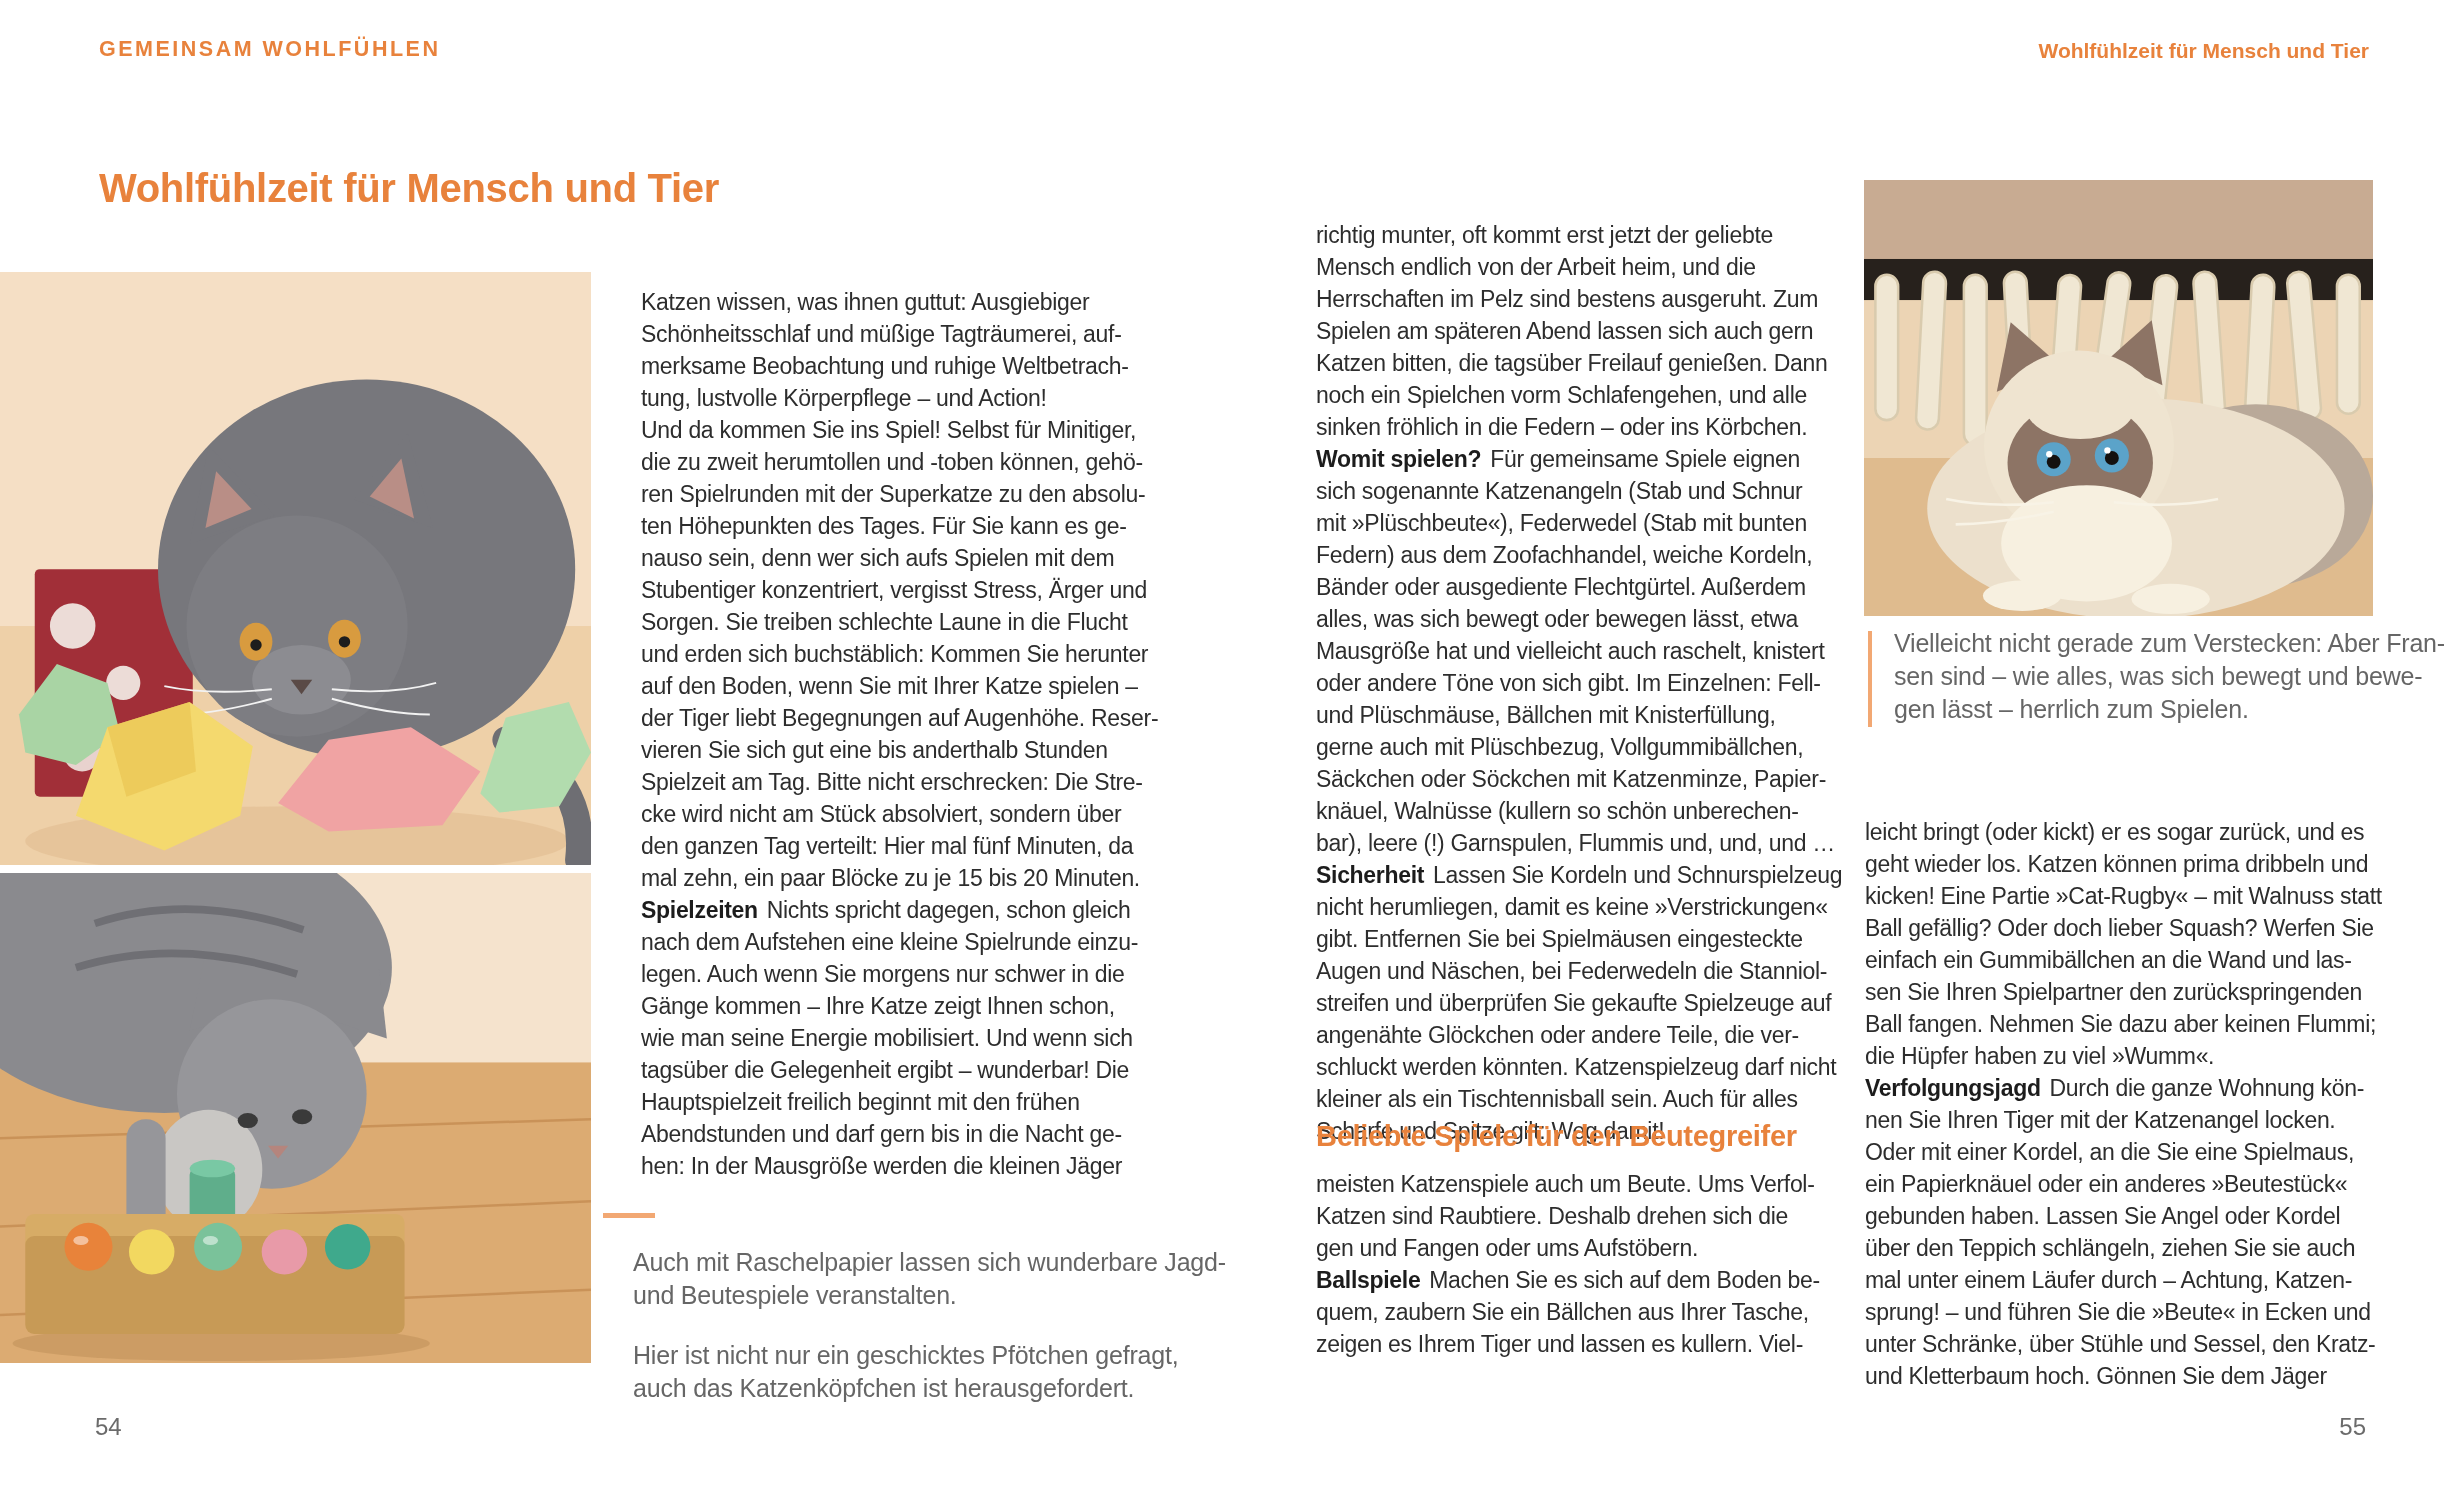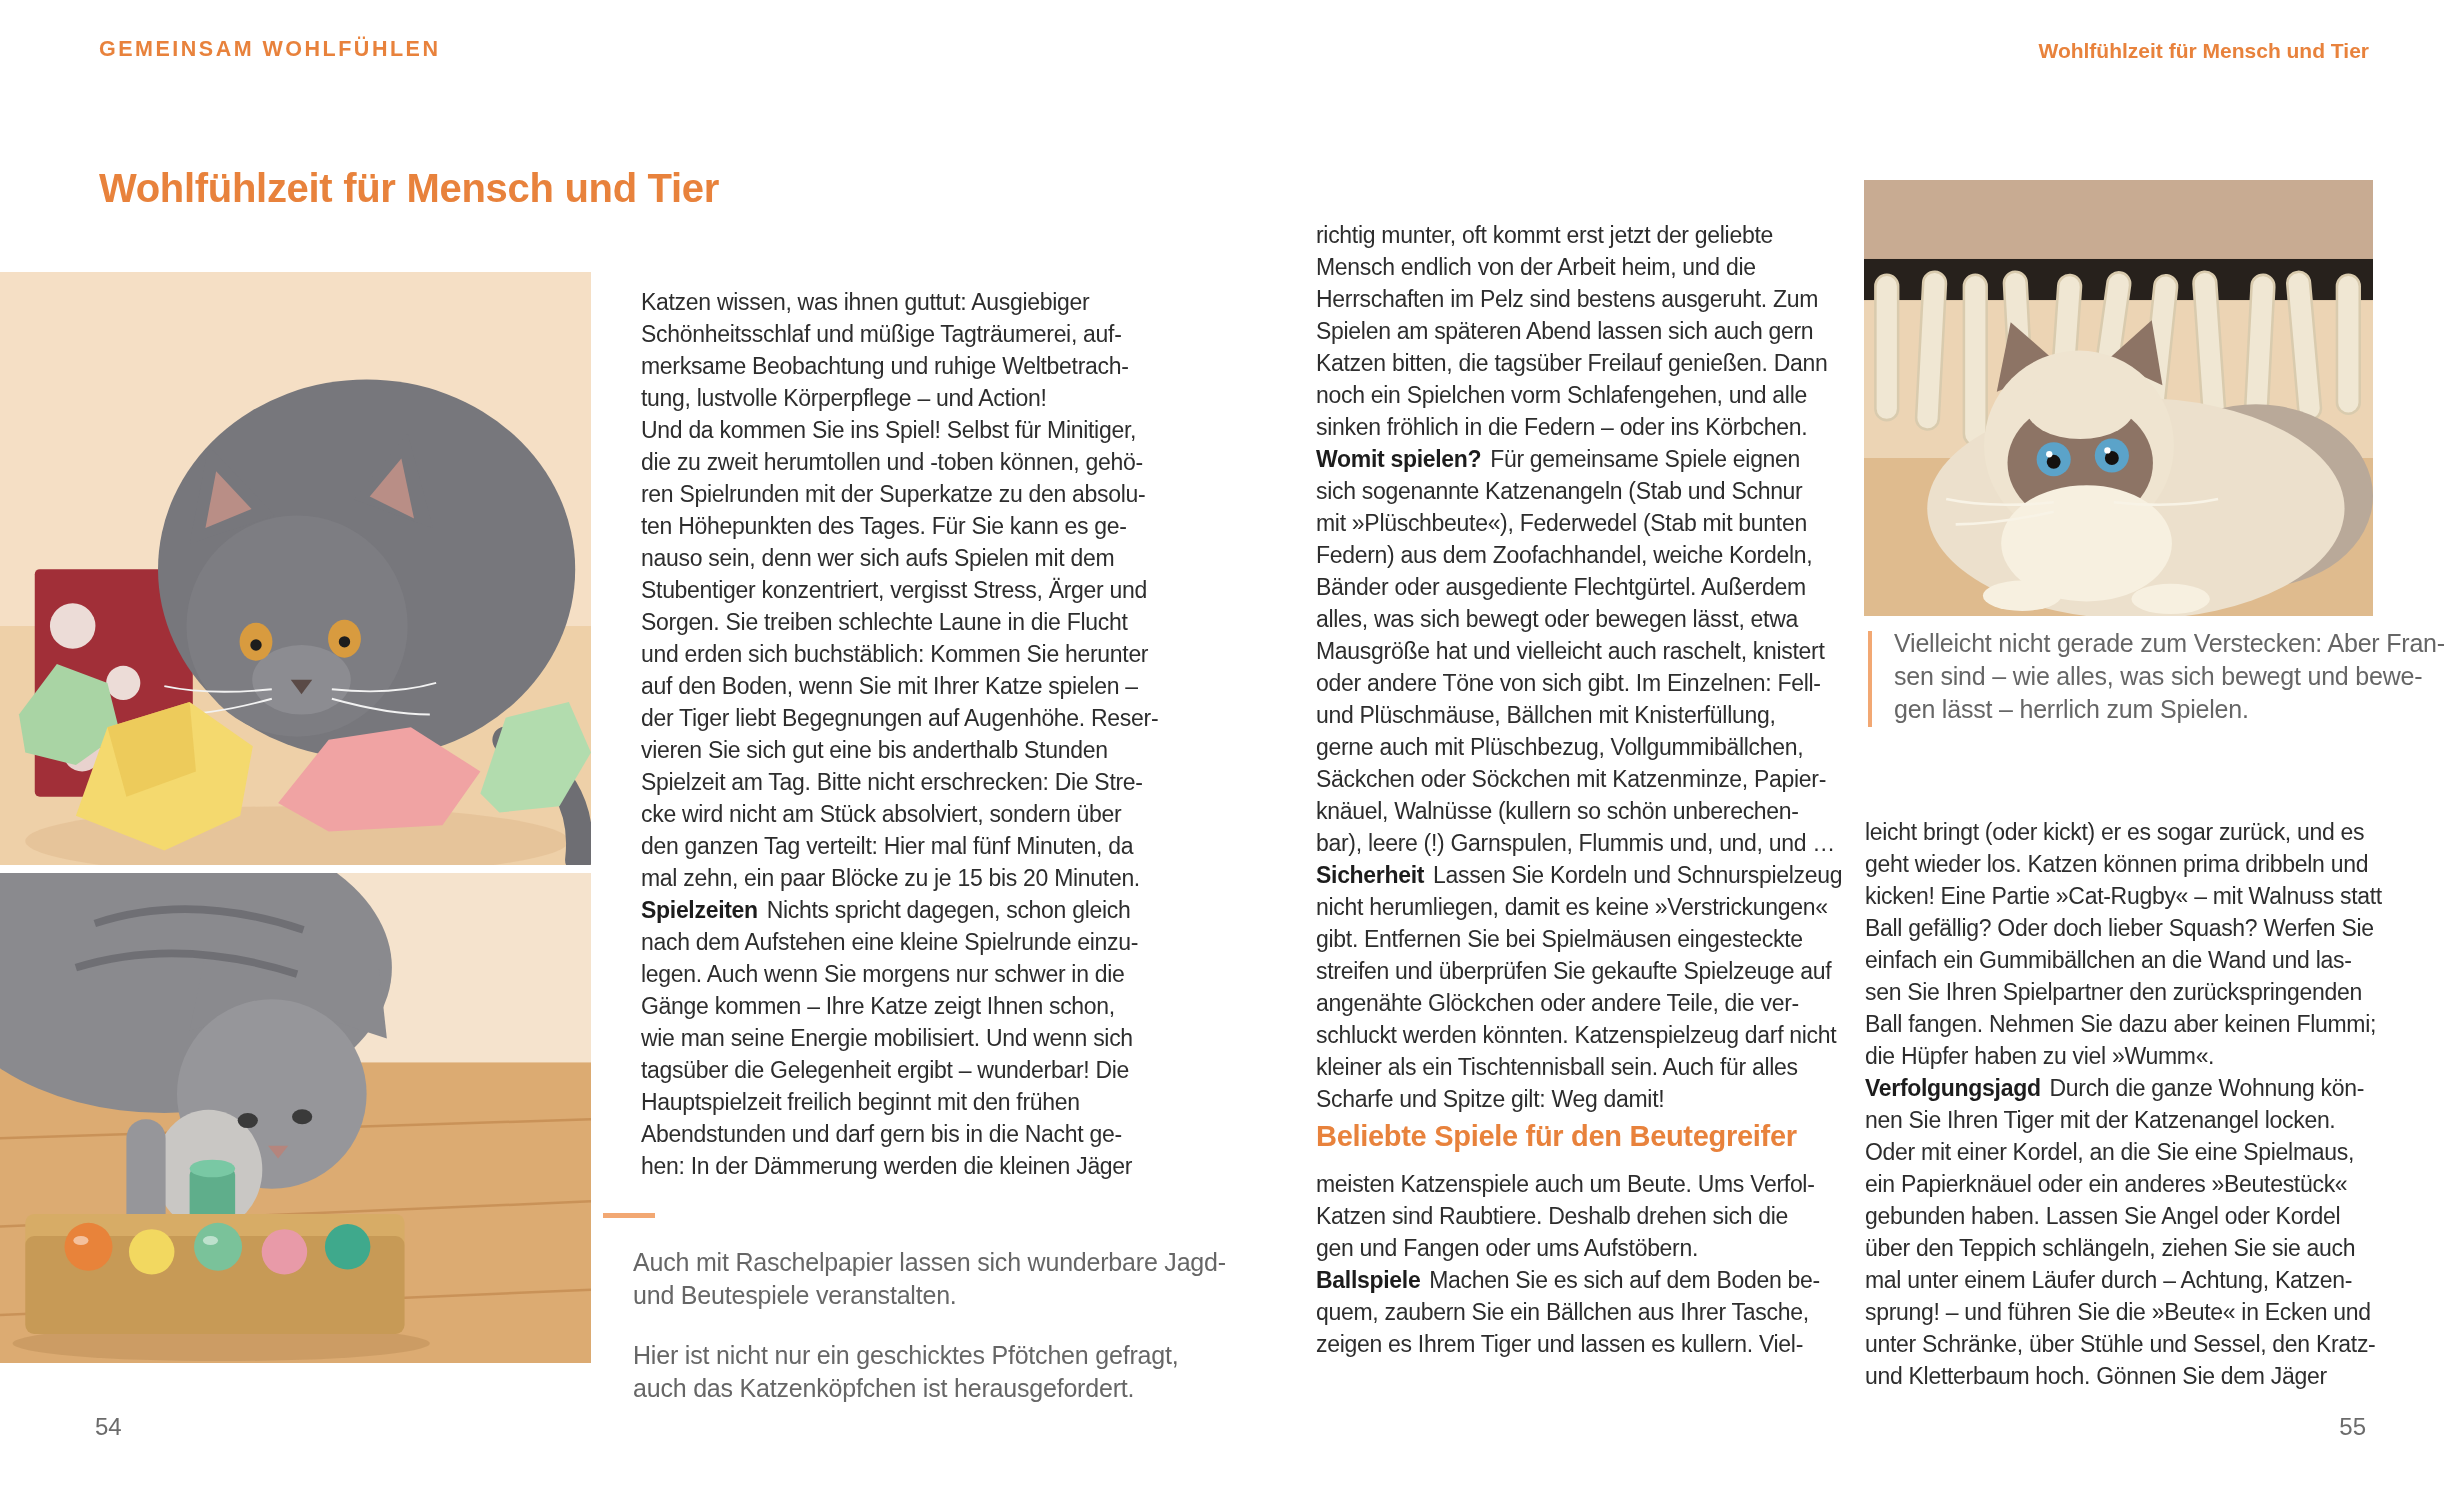--- a/index.html
+++ b/index.html
@@ -174,21 +174,21 @@
       <div class="ln">den ganzen Tag verteilt: Hier mal fünf Minuten, da</div>
       <div class="ln">mal zehn, ein paar Blöcke zu je 15 bis 20 Minuten.</div>
       <div class="ln"><b>Spielzeiten</b>Nichts spricht dagegen, schon gleich</div>
       <div class="ln">nach dem Aufstehen eine kleine Spielrunde einzu-</div>
       <div class="ln">legen. Auch wenn Sie morgens nur schwer in die</div>
       <div class="ln">Gänge kommen – Ihre Katze zeigt Ihnen schon,</div>
       <div class="ln">wie man seine Energie mobilisiert. Und wenn sich</div>
       <div class="ln">tagsüber die Gelegenheit ergibt – wunderbar! Die</div>
       <div class="ln">Hauptspielzeit freilich beginnt mit den frühen</div>
       <div class="ln">Abendstunden und darf gern bis in die Nacht ge-</div>
-      <div class="ln">hen: In der Dämmerung werden die kleinen Jäger</div>
+      <div class="ln">hen: In der Mausgröße werden die kleinen Jäger</div>
     </div>
 
   <div class="caption-dash"></div>
   <div class="caption" id="left-captions">
     <div>
         <div class="ln">Auch mit Raschelpapier lassen sich wunderbare Jagd-</div>
         <div class="ln">und Beutespiele veranstalten.</div>
       </div>
     <div class="gap"></div>
     <div>
@@ -218,20 +218,21 @@
       <div class="ln">Mausgröße hat und vielleicht auch raschelt, knistert</div>
       <div class="ln">oder andere Töne von sich gibt. Im Einzelnen: Fell-</div>
       <div class="ln">und Plüschmäuse, Bällchen mit Knisterfüllung,</div>
       <div class="ln">gerne auch mit Plüschbezug, Vollgummibällchen,</div>
       <div class="ln">Säckchen oder Söckchen mit Katzenminze, Papier-</div>
       <div class="ln">knäuel, Walnüsse (kullern so schön unberechen-</div>
       <div class="ln">bar), leere (!) Garnspulen, Flummis und, und, und …</div>
       <div class="ln"><b>Sicherheit</b>Lassen Sie Kordeln und Schnurspielzeug</div>
       <div class="ln">nicht herumliegen, damit es keine »Verstrickungen«</div>
       <div class="ln">gibt. Entfernen Sie bei Spielmäusen eingesteckte</div>
+      <div class="ln">Augen und Näschen, bei Federwedeln die Stanniol-</div>
       <div class="ln">streifen und überprüfen Sie gekaufte Spielzeuge auf</div>
       <div class="ln">angenähte Glöckchen oder andere Teile, die ver-</div>
       <div class="ln">schluckt werden könnten. Katzenspielzeug darf nicht</div>
       <div class="ln">kleiner als ein Tischtennisball sein. Auch für alles</div>
       <div class="ln">Scharfe und Spitze gilt: Weg damit!</div>
     </div>
   <div class="subhead">Beliebte Spiele für den Beutegreifer</div>
   <div class="col" id="mid-col-b">
       <div class="ln">meisten Katzenspiele auch um Beute. Ums Verfol-</div>
       <div class="ln">Katzen sind Raubtiere. Deshalb drehen sich die</div>

